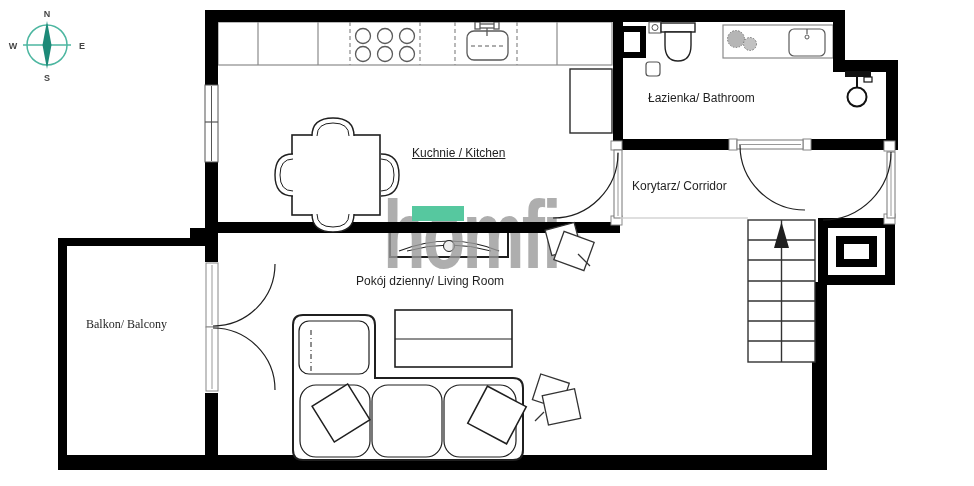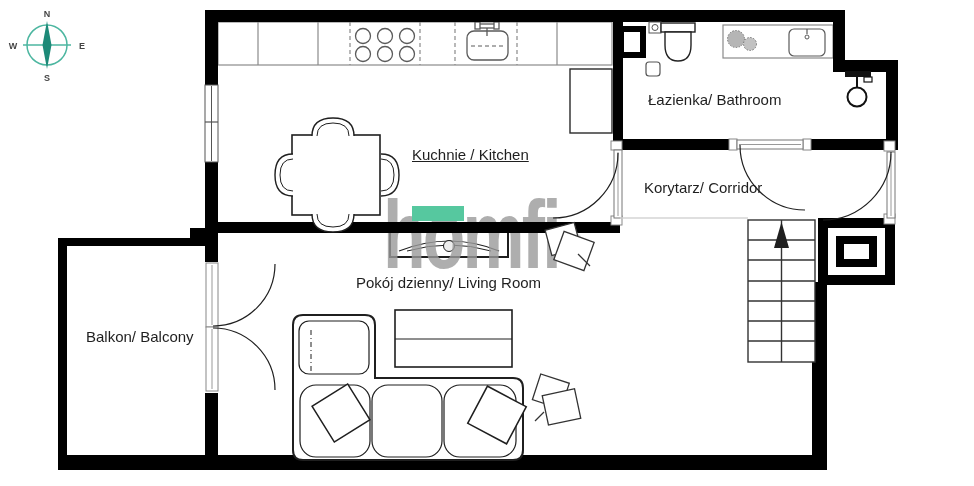--- a/index.html
+++ b/index.html
@@ -14,27 +14,27 @@
     font-size:97px; font-weight:bold; line-height:1; letter-spacing:-4px;
     color:#9b9b9b; opacity:.8; transform:scaleX(.72); transform-origin:left top;
     user-select:none; white-space:nowrap;
   }
   .wm-roof {
     position:absolute; left:412px; top:206px; width:52px; height:15px;
     background:#56c89f; z-index:5;
   }
   .layer-over { z-index:6; }
   .room-label {
-    position:absolute; z-index:8; font-size:15px; color:#1f1f1f; white-space:nowrap;
+    position:absolute; z-index:8; font-size:12px; color:#1f1f1f; white-space:nowrap;
   }
   .lbl-kitchen  { left:412px; top:146px;text-decoration:underline; }
   .lbl-bathroom { left:648px; top:91px; }
-  .lbl-corridor { left:632px; top:179px;margin-left:12px; }
+  .lbl-corridor { left:632px; top:179px; }
   .lbl-living   { left:356px; top:274px; }
-  .lbl-balcony  { left:86px;  top:328px; }
+  .lbl-balcony  { left:86px;  top:317px;font-family:Liberation Serif, serif; }
 </style>
 </head>
 <body>
 
 <div class="plan">
 
   <svg class="layer-under" width="974" height="486" viewBox="0 0 974 486">
 
     <g>
       <rect x="218" y="22" width="394" height="43" fill="#ffffff" stroke="#8a8a8a" stroke-width="1.2"></rect>

